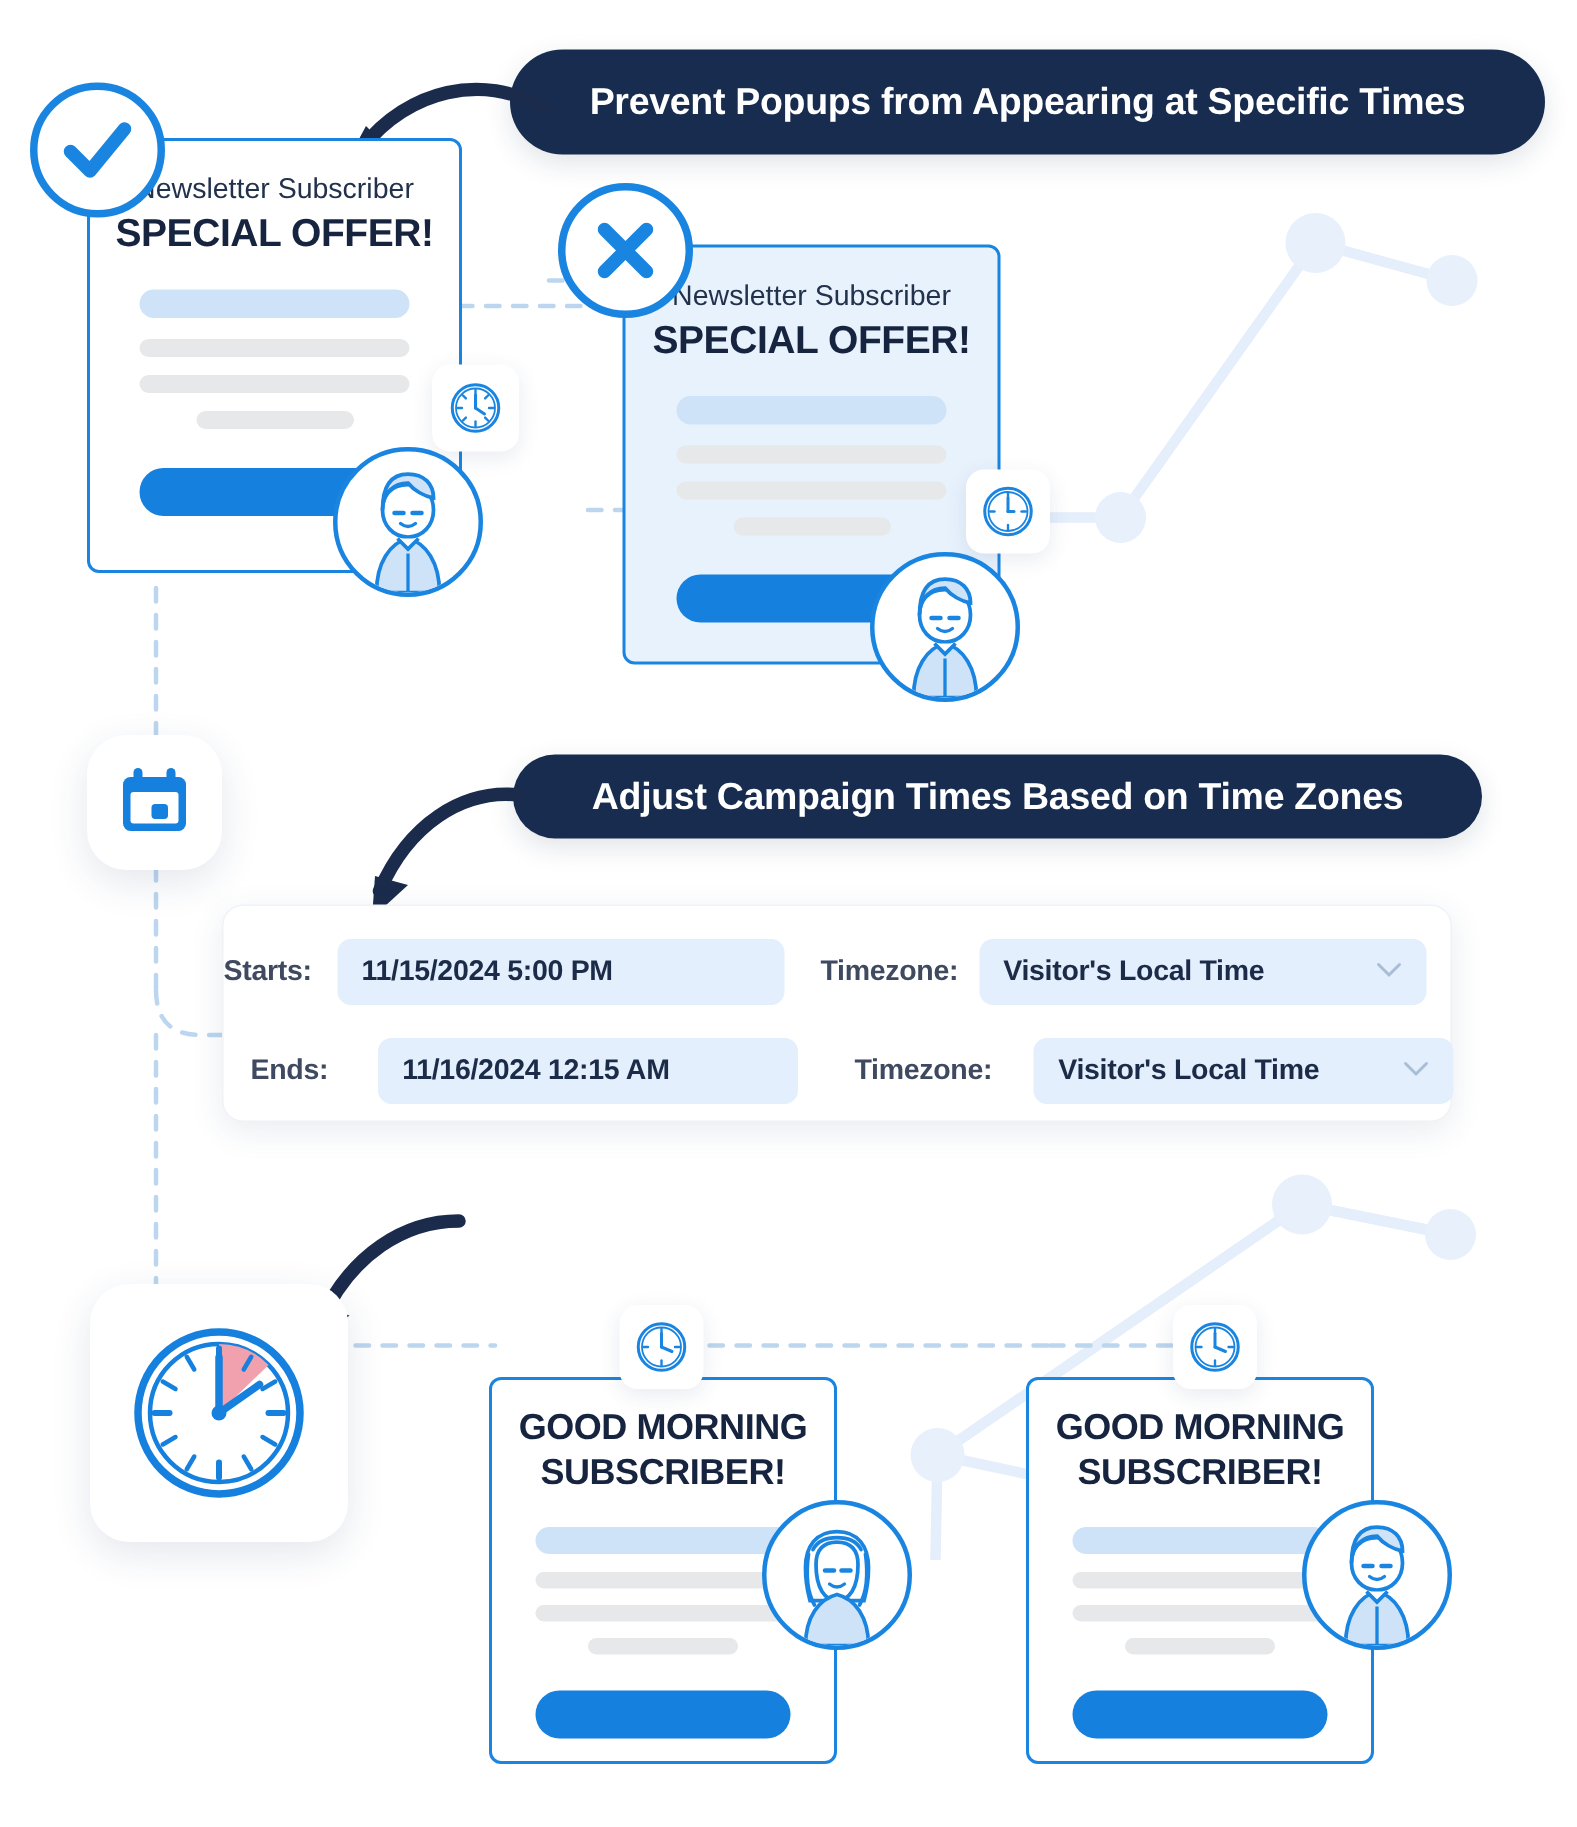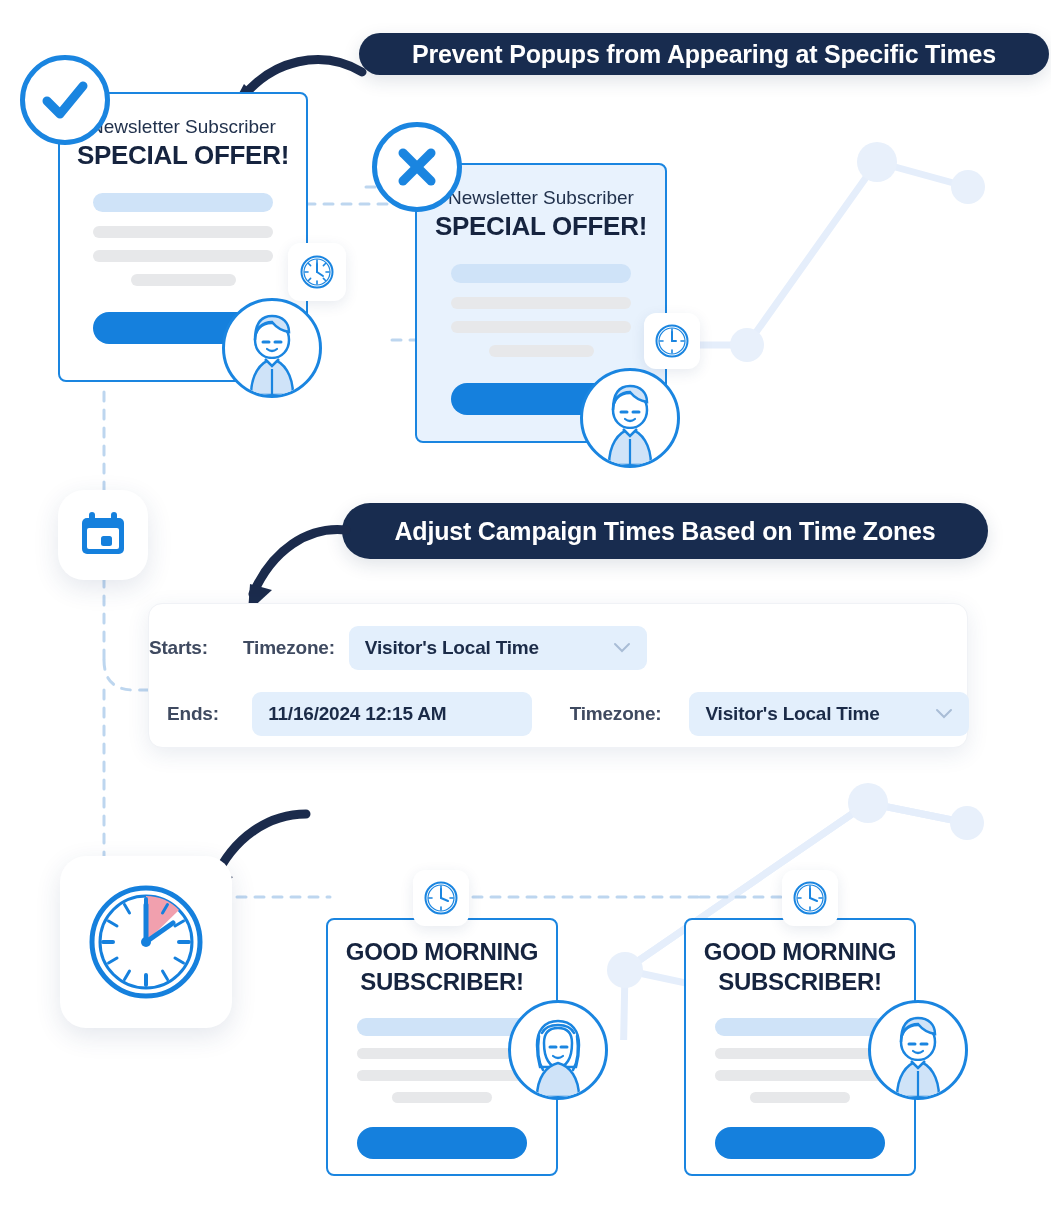--- a/index.html
+++ b/index.html
@@ -167,21 +167,21 @@
 
       <path d="M104 660 q 0 30 30 30 H 150"></path>
       <path d="M104 690 V 880"></path>
 
       <path d="M237 897 H 330"></path>
       <path d="M455 897 H 700"></path>
       <path d="M700 897 H 790"></path>
     </g>
   </svg>
 
-  <div class="banner" style="left:359px; top:33px; width:690px; height:42px; font-size:25px;">
+  <div class="banner" style="left:340px; top:33px; width:690px; height:70px; font-size:25px;">
     <span>Prevent Popups from Appearing at Specific Times</span>
   </div>
 
   <svg class="arrow" style="left:212px; top:42px;" width="160" height="90" viewBox="0 0 160 90">
     <path d="M150 30 C 110 6, 60 18, 30 56" stroke="#1b2b4c" stroke-width="9" fill="none" stroke-linecap="round"></path>
     <path d="M18 68 L 48 58 L 32 42 Z" fill="#1b2b4c"></path>
   </svg>
 
   <div class="popup white" style="left:58px; top:92px; width:250px; height:290px;">
     <div class="popup-title-sm" style="margin-top:22px; font-size:19px;">Newsletter Subscriber</div>
@@ -296,20 +296,23 @@
       <rect x="12" y="3" width="6" height="10" rx="3" fill="#1580dd"></rect>
       <rect x="34" y="3" width="6" height="10" rx="3" fill="#1580dd"></rect>
       <rect x="24" y="27" width="11" height="10" rx="2.5" fill="#1580dd"></rect>
     </svg>
   </div>
 
   <div class="form-panel" style="left:148px; top:603px; width:820px; height:145px;">
 
     <div class="form-row" style="left:0; top:22px; width:820px; height:44px;">
       <span class="form-label" style="width:70px; margin-left:0;">Starts:</span>
+      <div class="field" style="width:298px; height:44px; margin-left:6px;">
+        <span>11/15/2024 5:00 PM</span>
+      </div>
       <span class="form-label" style="margin-left:24px;">Timezone:</span>
       <div class="select" style="width:298px; height:44px; margin-left:14px;">
         <span>Visitor's Local Time</span>
         <span class="chev">
           <svg width="18" height="12" viewBox="0 0 18 12">
             <path d="M2 2 L 9 9 L 16 2" stroke="#a9bdd6" stroke-width="2" fill="none" stroke-linecap="round"></path>
           </svg>
         </span>
       </div>
     </div>

